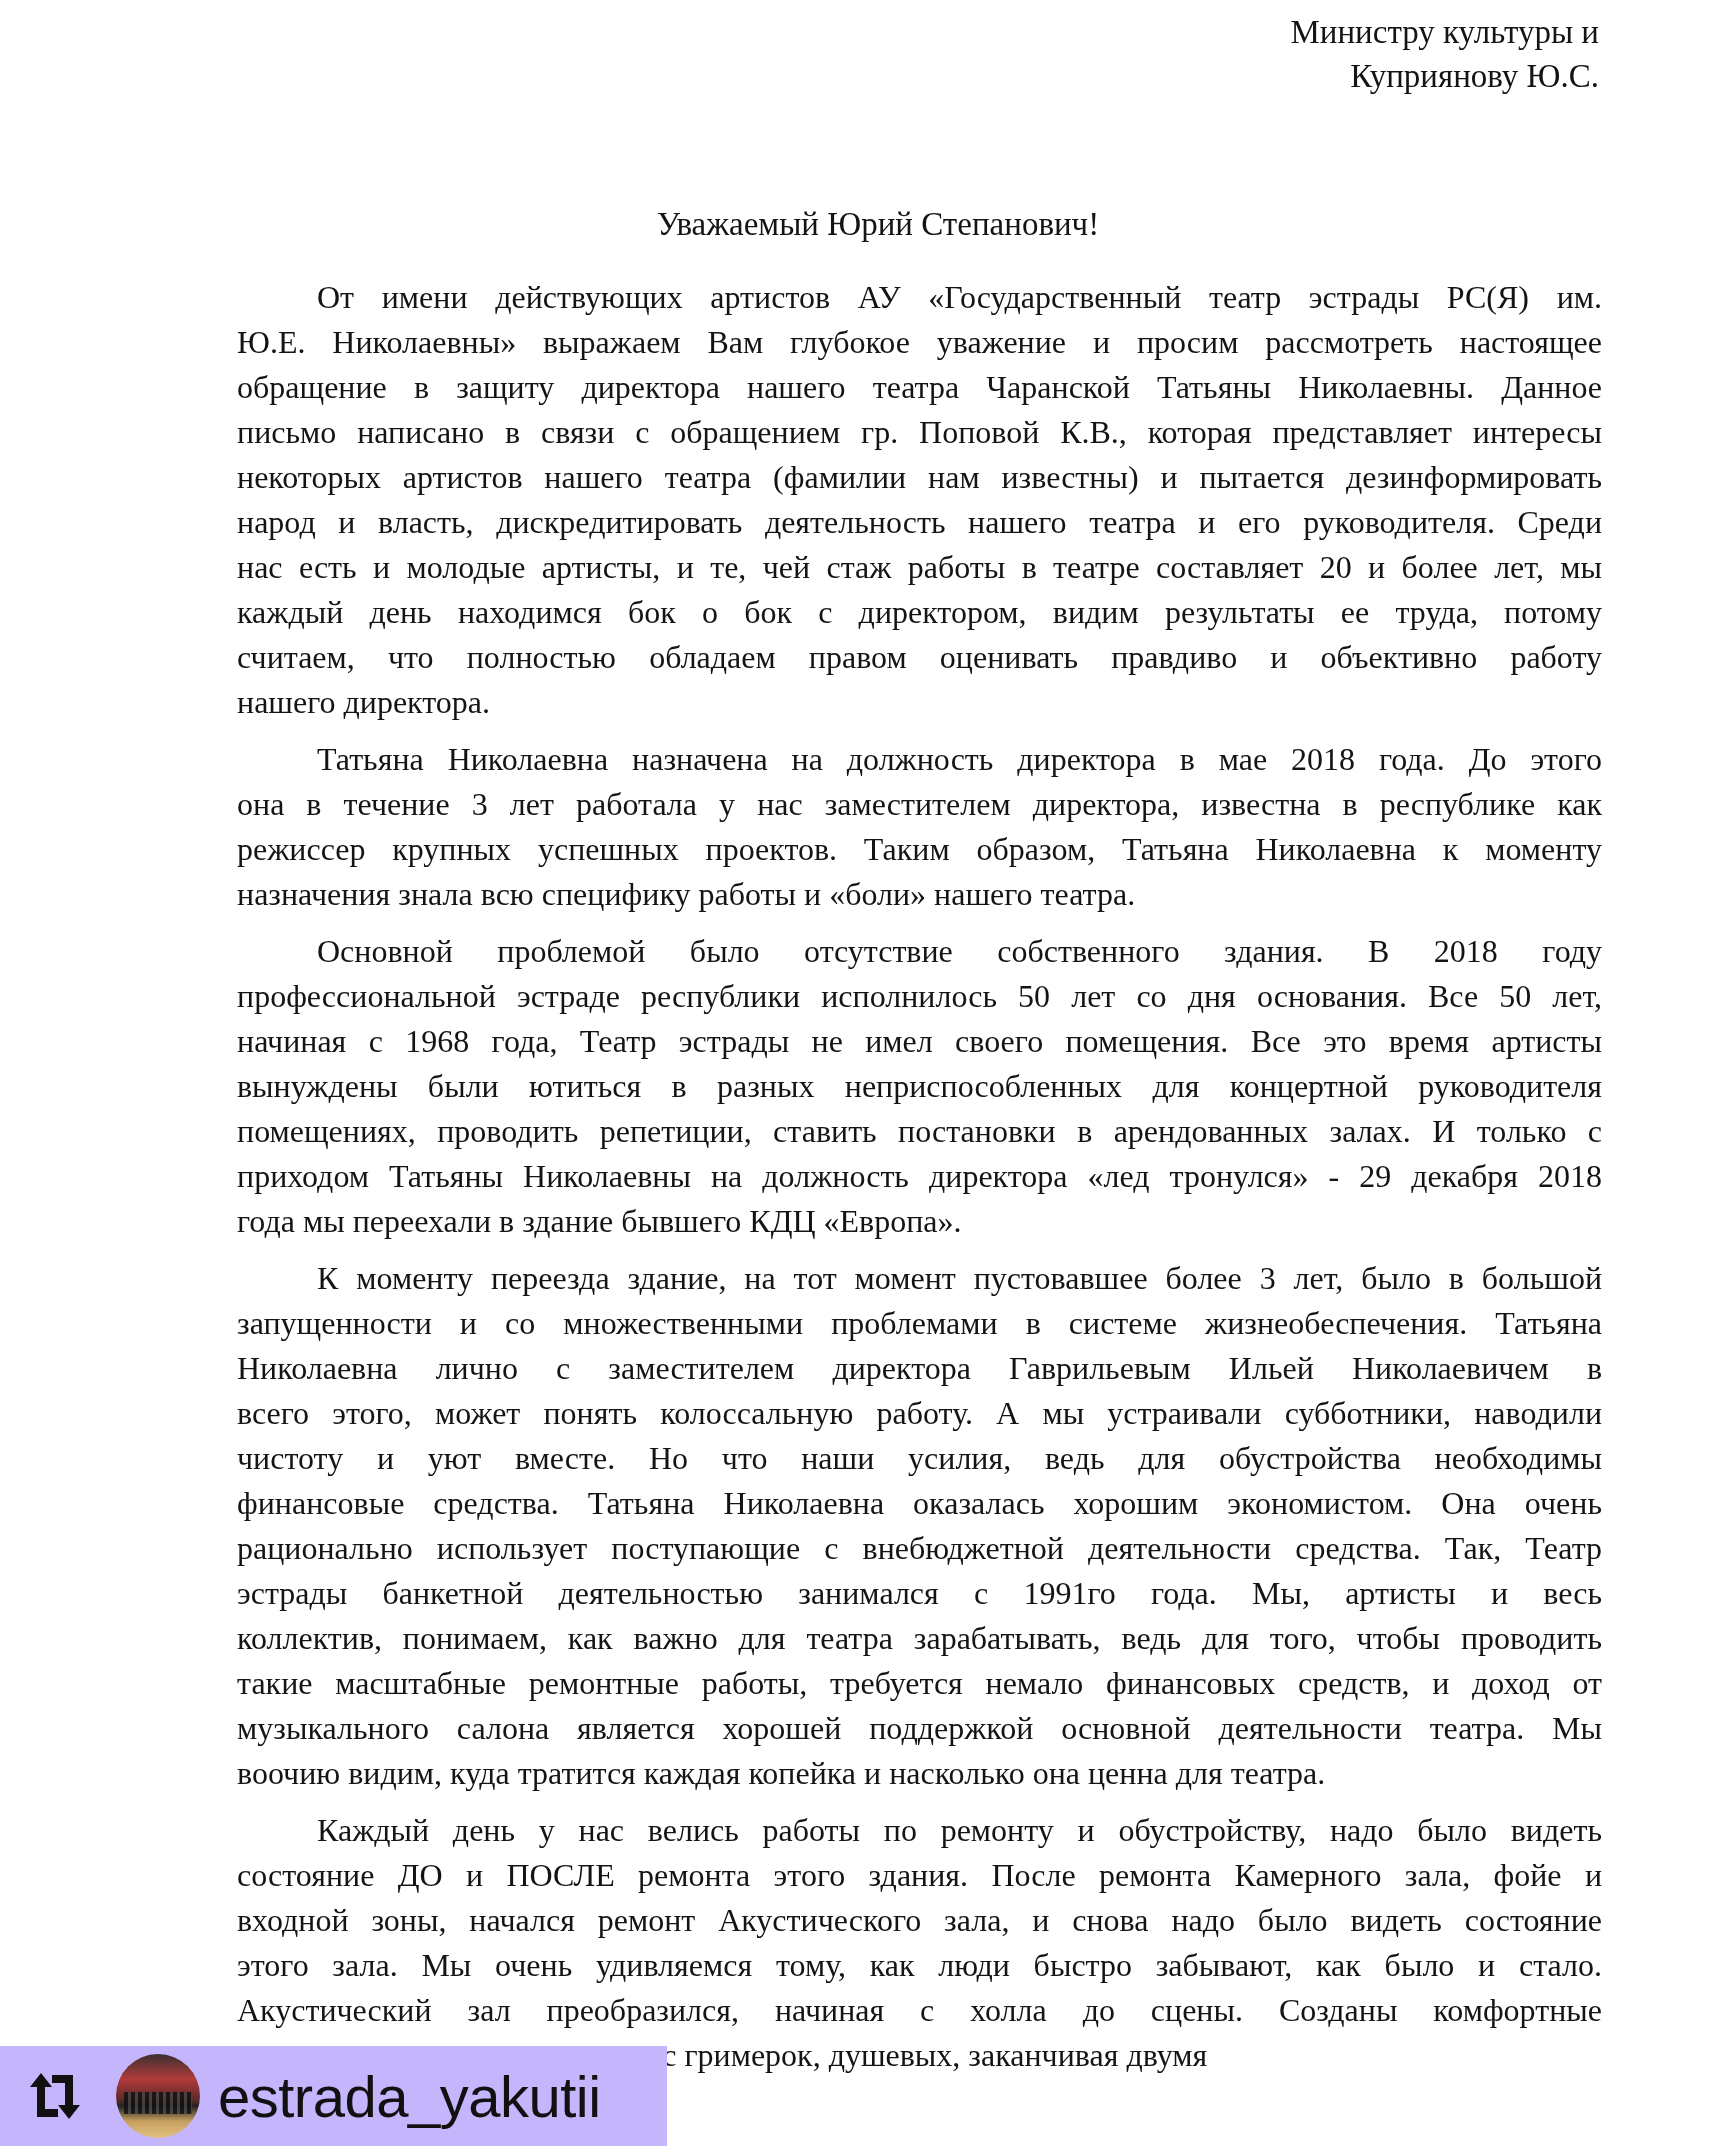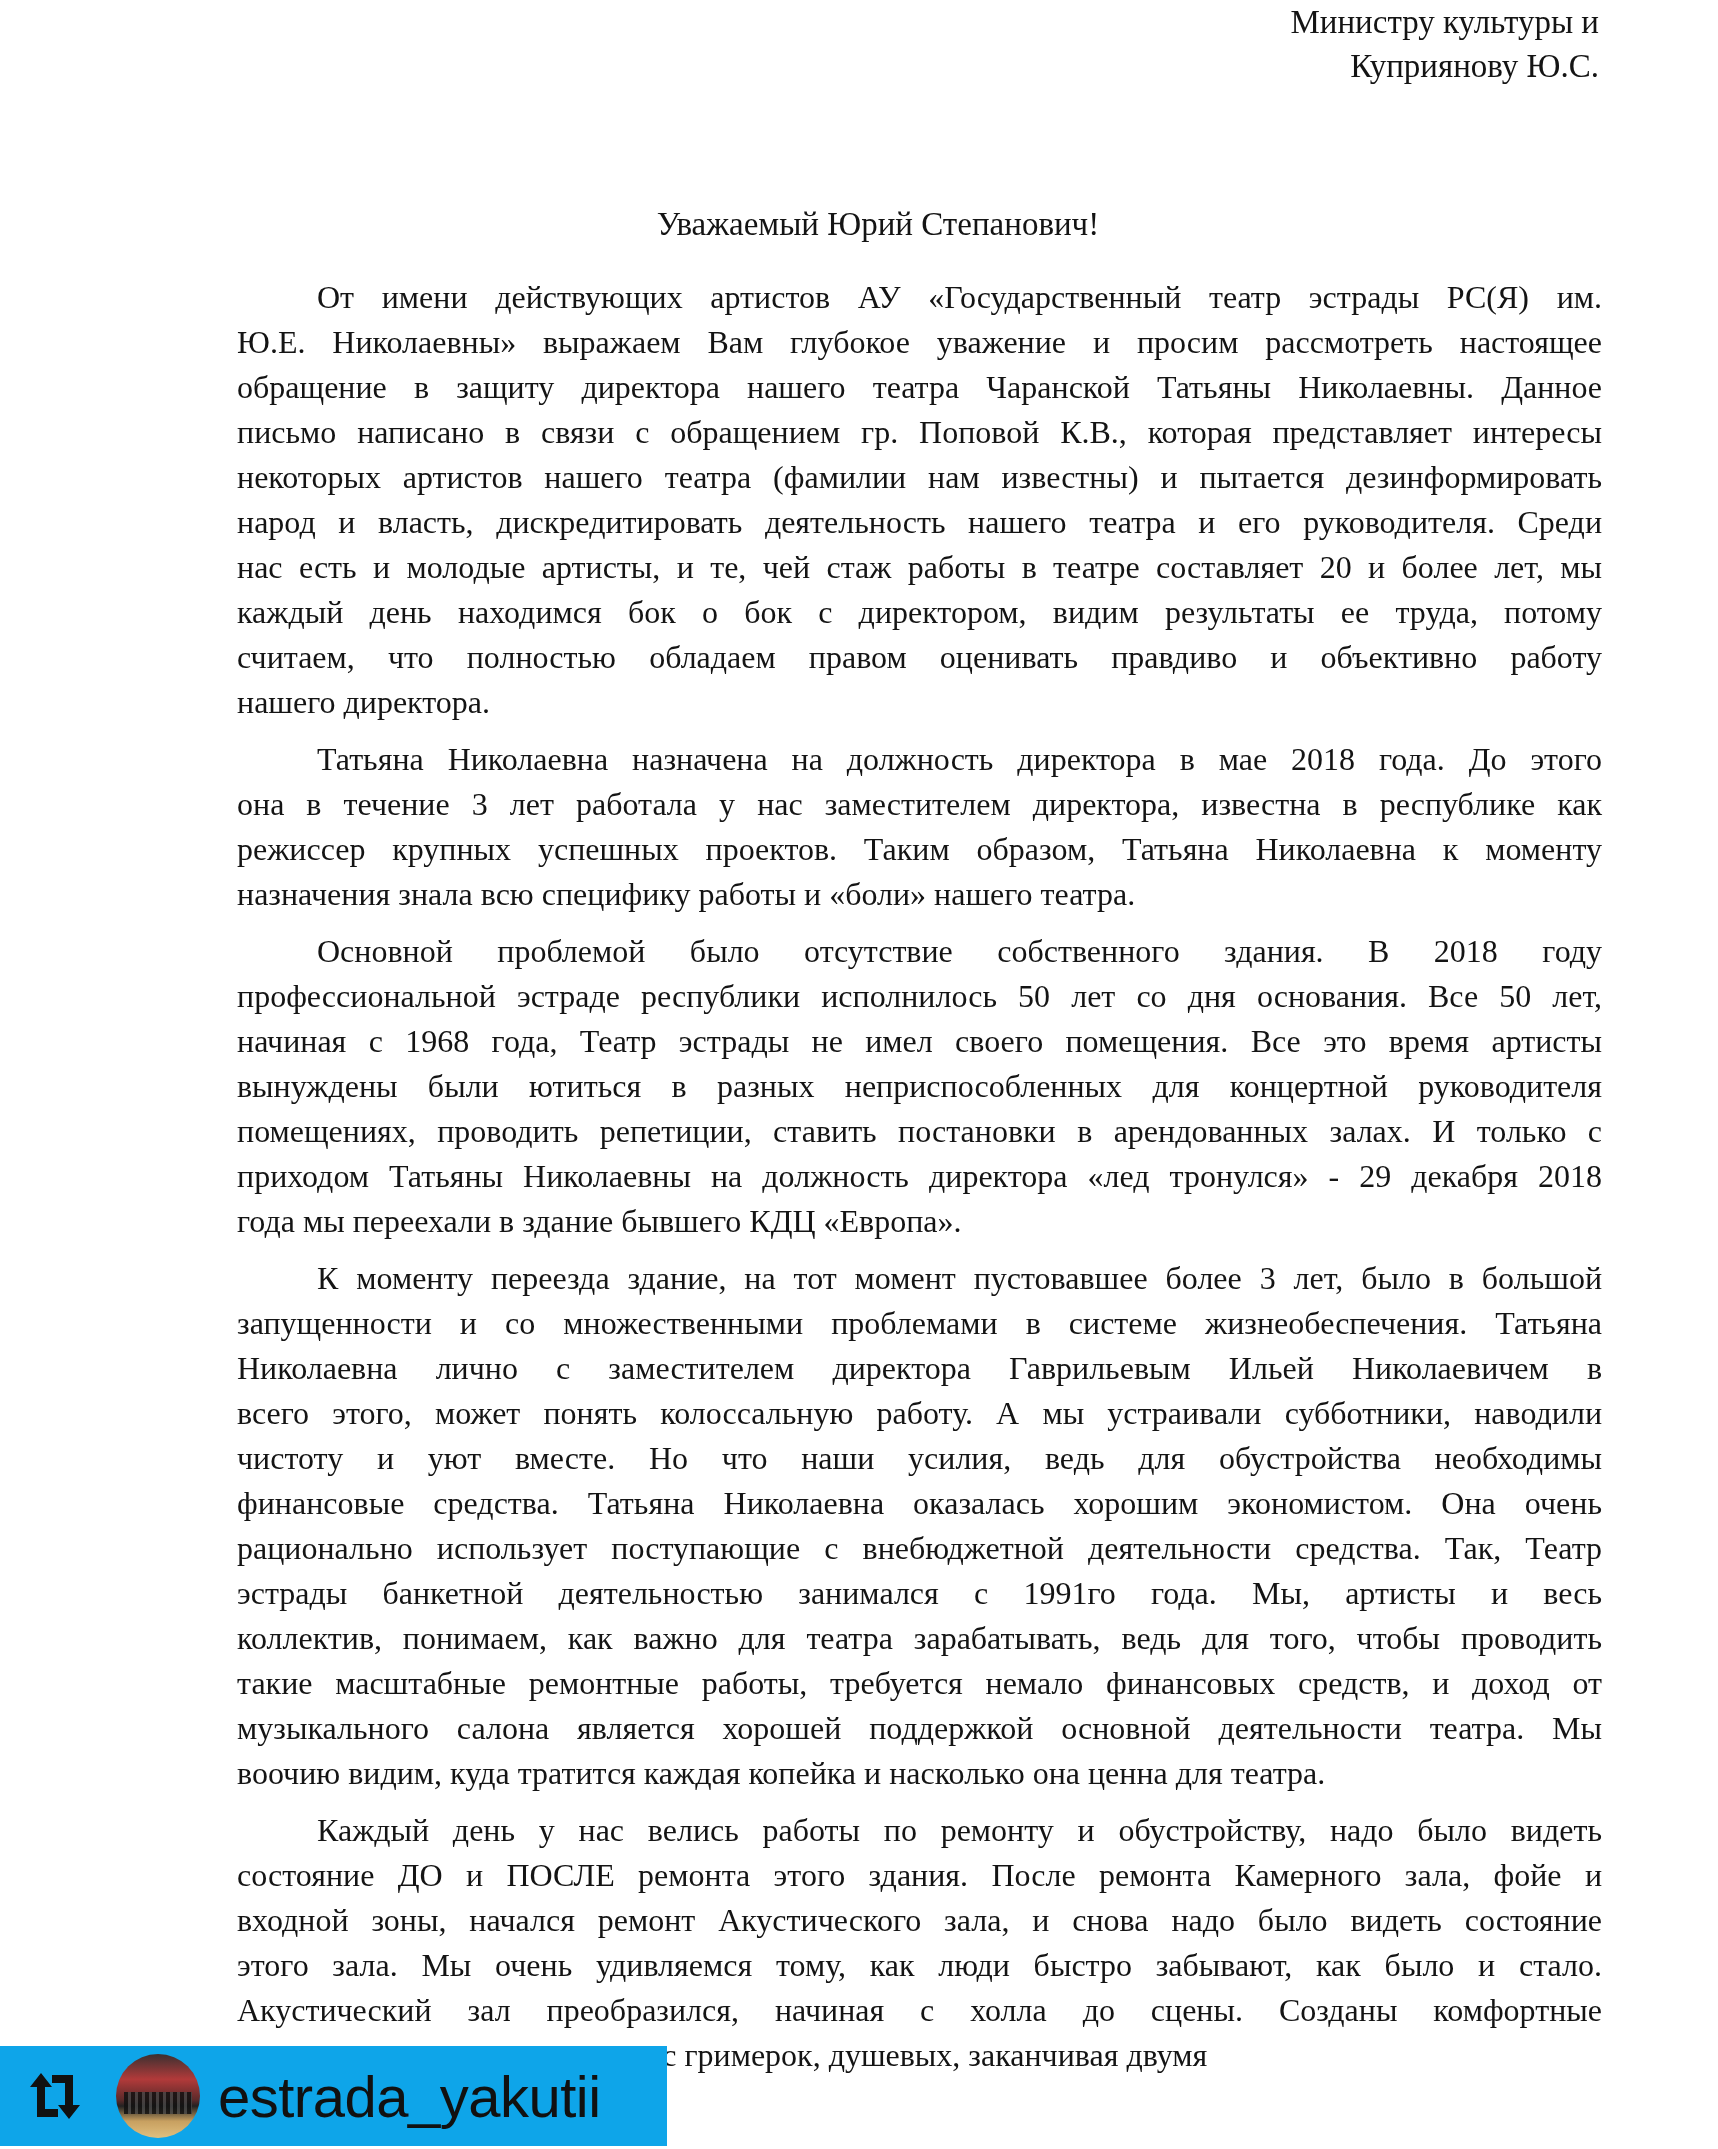--- a/index.html
+++ b/index.html
@@ -14,21 +14,21 @@
   }
   .page {
     position: absolute;
     left: 0; top: 0;
     width: 1718px;
     height: 2149px;
   }
   .addressee {
     position: absolute;
     right: 119px;
-    top: 0;
+    top: 10px;
     text-align: right;
     font-size: 33px;
     line-height: 44px;
   }
   .salutation {
     position: absolute;
     left: 0; right: 0;
     top: 206px;
     text-align: center;
     font-size: 33px;
@@ -52,21 +52,21 @@
   .line.last { text-align-last: left; }
   .para { margin-bottom: 12px; }
   .indent { padding-left: 80px; }
 
   .overlay {
     position: absolute;
     left: 0;
     top: 2046px;
     height: 100px;
     width: 667px;
-    background: #0ea5e9;
+    background: #c4b5fd;
     display: flex;
     align-items: center;
   }
   .repost-icon {
     margin-left: 24px;
     width: 62px; height: 62px;
   }
   .avatar {
     margin-left: 30px;
     width: 84px; height: 84px;

